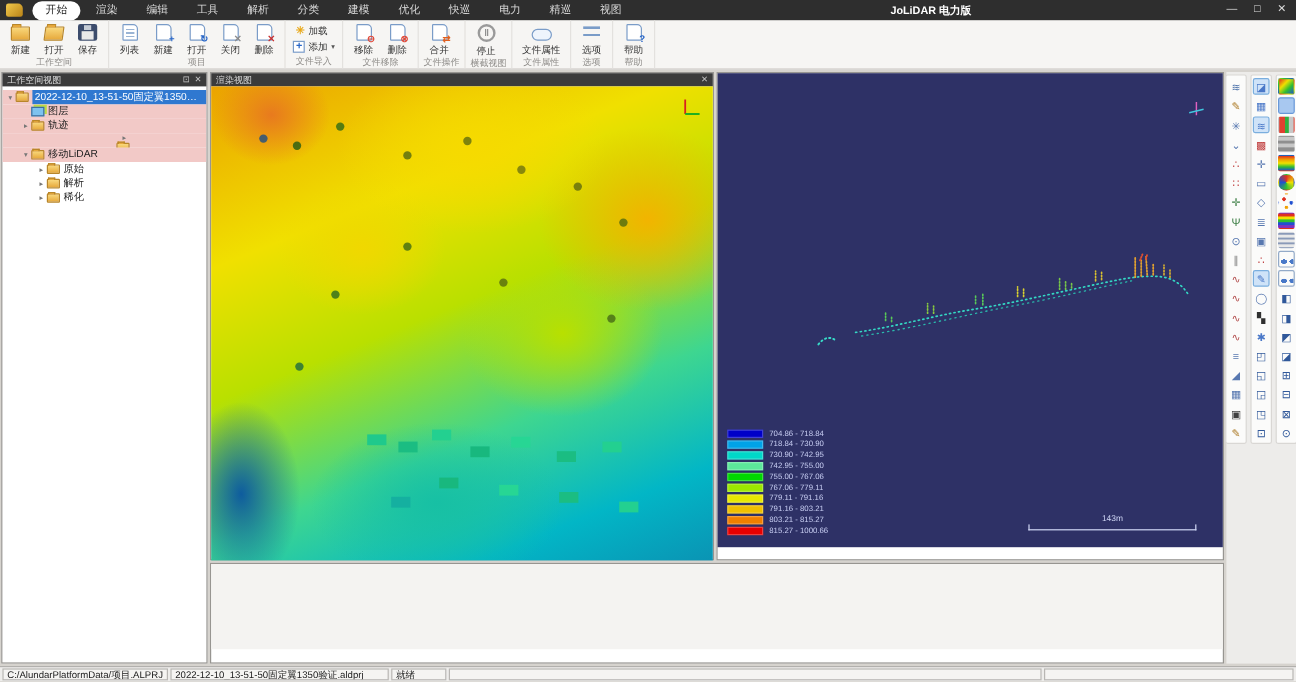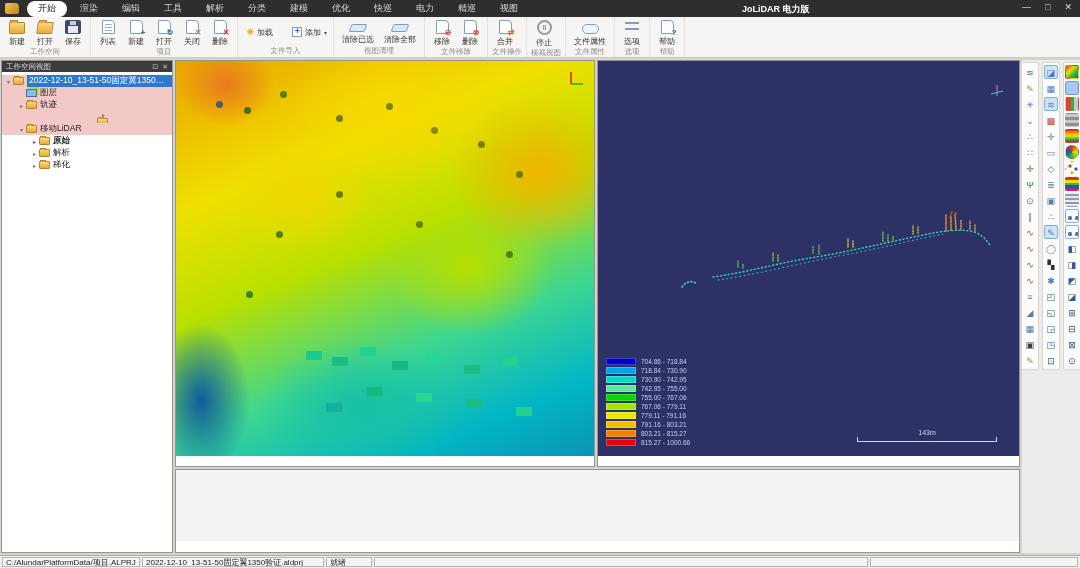--- a/index.html
+++ b/index.html
@@ -16,21 +16,21 @@
 #winctl{position:absolute;right:8px;top:2px;display:flex;gap:14px;font-size:9px;color:#dcdcdc}
 #winctl span{cursor:default}
 
 
 #ribbon{position:absolute;left:0;top:17px;width:1080px;height:41px;background:#f6f5f3;border-bottom:1px solid #cfccc8;display:flex;align-items:stretch}
 .rgroup{display:flex;flex-direction:column;border-right:1px solid #e3e1de;padding:1px 4px 0}
 .rbtns{flex:1;display:flex;align-items:stretch;gap:2px}
 .rbtn{display:flex;flex-direction:column;align-items:center;justify-content:flex-start;padding:2px 4px 0;min-width:26px;border-radius:2px}
 .rlbl{font-size:8px;color:#333;white-space:nowrap;margin-top:2px}
 .rglabel{font-size:7.5px;color:#8f8d8a;text-align:center;padding:0 0 1px;white-space:nowrap}
-.smallcol{display:flex;flex-direction:row;justify-content:center;gap:15px}
+.smallcol{display:flex;flex-direction:column;justify-content:center;gap:3px}
 .sbtn{display:flex;align-items:center;gap:3px;font-size:8px;color:#333;padding:0 2px;white-space:nowrap}
 .caret{font-size:6px;color:#555}
 
 
 .ric{display:block;width:16px;height:14px;position:relative}
 .ric::after{position:absolute;right:-4px;bottom:-4px;font-size:8px;line-height:1;font-weight:bold}
 .ic-folder-new-icon,.ic-folder-open-icon{background:linear-gradient(#f9d87c,#e7a93c);border:1px solid #b8862a;border-radius:1px;margin-top:2px;height:12px}
 .ic-folder-new-icon::before,.ic-folder-open-icon::before{content:"";position:absolute;top:-3px;left:0;width:6px;height:2px;background:#e7a93c;border:1px solid #b8862a;border-bottom:none;border-radius:1px 1px 0 0}
 .ic-folder-open-icon{transform:skewX(-8deg)}
 .ic-save-icon{background:#3c4c6c;border-radius:2px}
@@ -211,33 +211,20 @@
             <span>添加</span>
             <span class="caret">▾</span>
           </div>
         </div>
       </div>
       <div class="rglabel">文件导入</div>
     </div>
     <div class="rgroup">
       <div class="rbtns">
         <div class="rbtn">
-          <span class="ric ic-eraser-selected-icon"></span>
-          <span class="rlbl">清除已选</span>
-        </div>
-        <div class="rbtn">
-          <span class="ric ic-eraser-all-icon"></span>
-          <span class="rlbl">清除全部</span>
-        </div>
-      </div>
-      <div class="rglabel">视图清理</div>
-    </div>
-    <div class="rgroup">
-      <div class="rbtns">
-        <div class="rbtn">
           <span class="ric ic-file-remove-icon"></span>
           <span class="rlbl">移除</span>
         </div>
         <div class="rbtn">
           <span class="ric ic-file-delete-icon"></span>
           <span class="rlbl">删除</span>
         </div>
       </div>
       <div class="rglabel">文件移除</div>
     </div>
@@ -314,39 +301,44 @@
       <div class="trow pink" style="padding-left: 33px; flex-direction: column;">
         <span class="exp">▸</span>
         <span class="t-ic t-folder"></span>
         <span class="lbl">参数文件</span>
       </div>
       <div class="trow pink" style="padding-left: 15px;">
         <span class="exp">▾</span>
         <span class="t-ic t-folder"></span>
         <span class="lbl">移动LiDAR</span>
       </div>
-      <div class="trow" style="padding-left: 28px; font-weight: bold;">
-        <span class="exp">▸</span>
-        <span class="t-ic t-folder"></span>
-        <span class="lbl">原始</span>
-      </div>
       <div class="trow" style="padding-left: 28px;">
         <span class="exp">▸</span>
         <span class="t-ic t-folder"></span>
-        <span class="lbl">解析</span>
+        <span class="lbl">原始</span>
       </div>
       <div class="trow" style="padding-left: 28px;">
         <span class="exp">▸</span>
         <span class="t-ic t-folder"></span>
+        <span class="lbl">解析</span>
+      </div>
+      <div class="trow" style="padding-left: 28px;">
+        <span class="exp">▸</span>
+        <span class="t-ic t-folder"></span>
         <span class="lbl">稀化</span>
       </div>
     </div>
 </div>
 
 <div class="panel" id="render-panel">
+  <div class="ptitle">
+    <span>渲染视图</span>
+    <span class="sp"></span>
+    <span class="pbtn">✕</span>
+  </div>
   <div id="terrain">
     <div id="trees"></div>
     <div id="bldgs"></div>
     <svg id="render-axis" viewBox="0 0 18 18">
       <line x1="3" y1="15" x2="3" y2="3" stroke="#d82020" stroke-width="1.5"></line>
       <line x1="3" y1="15" x2="15" y2="15" stroke="#20b020" stroke-width="1.5"></line>
     </svg>
   </div>
 </div>
 

